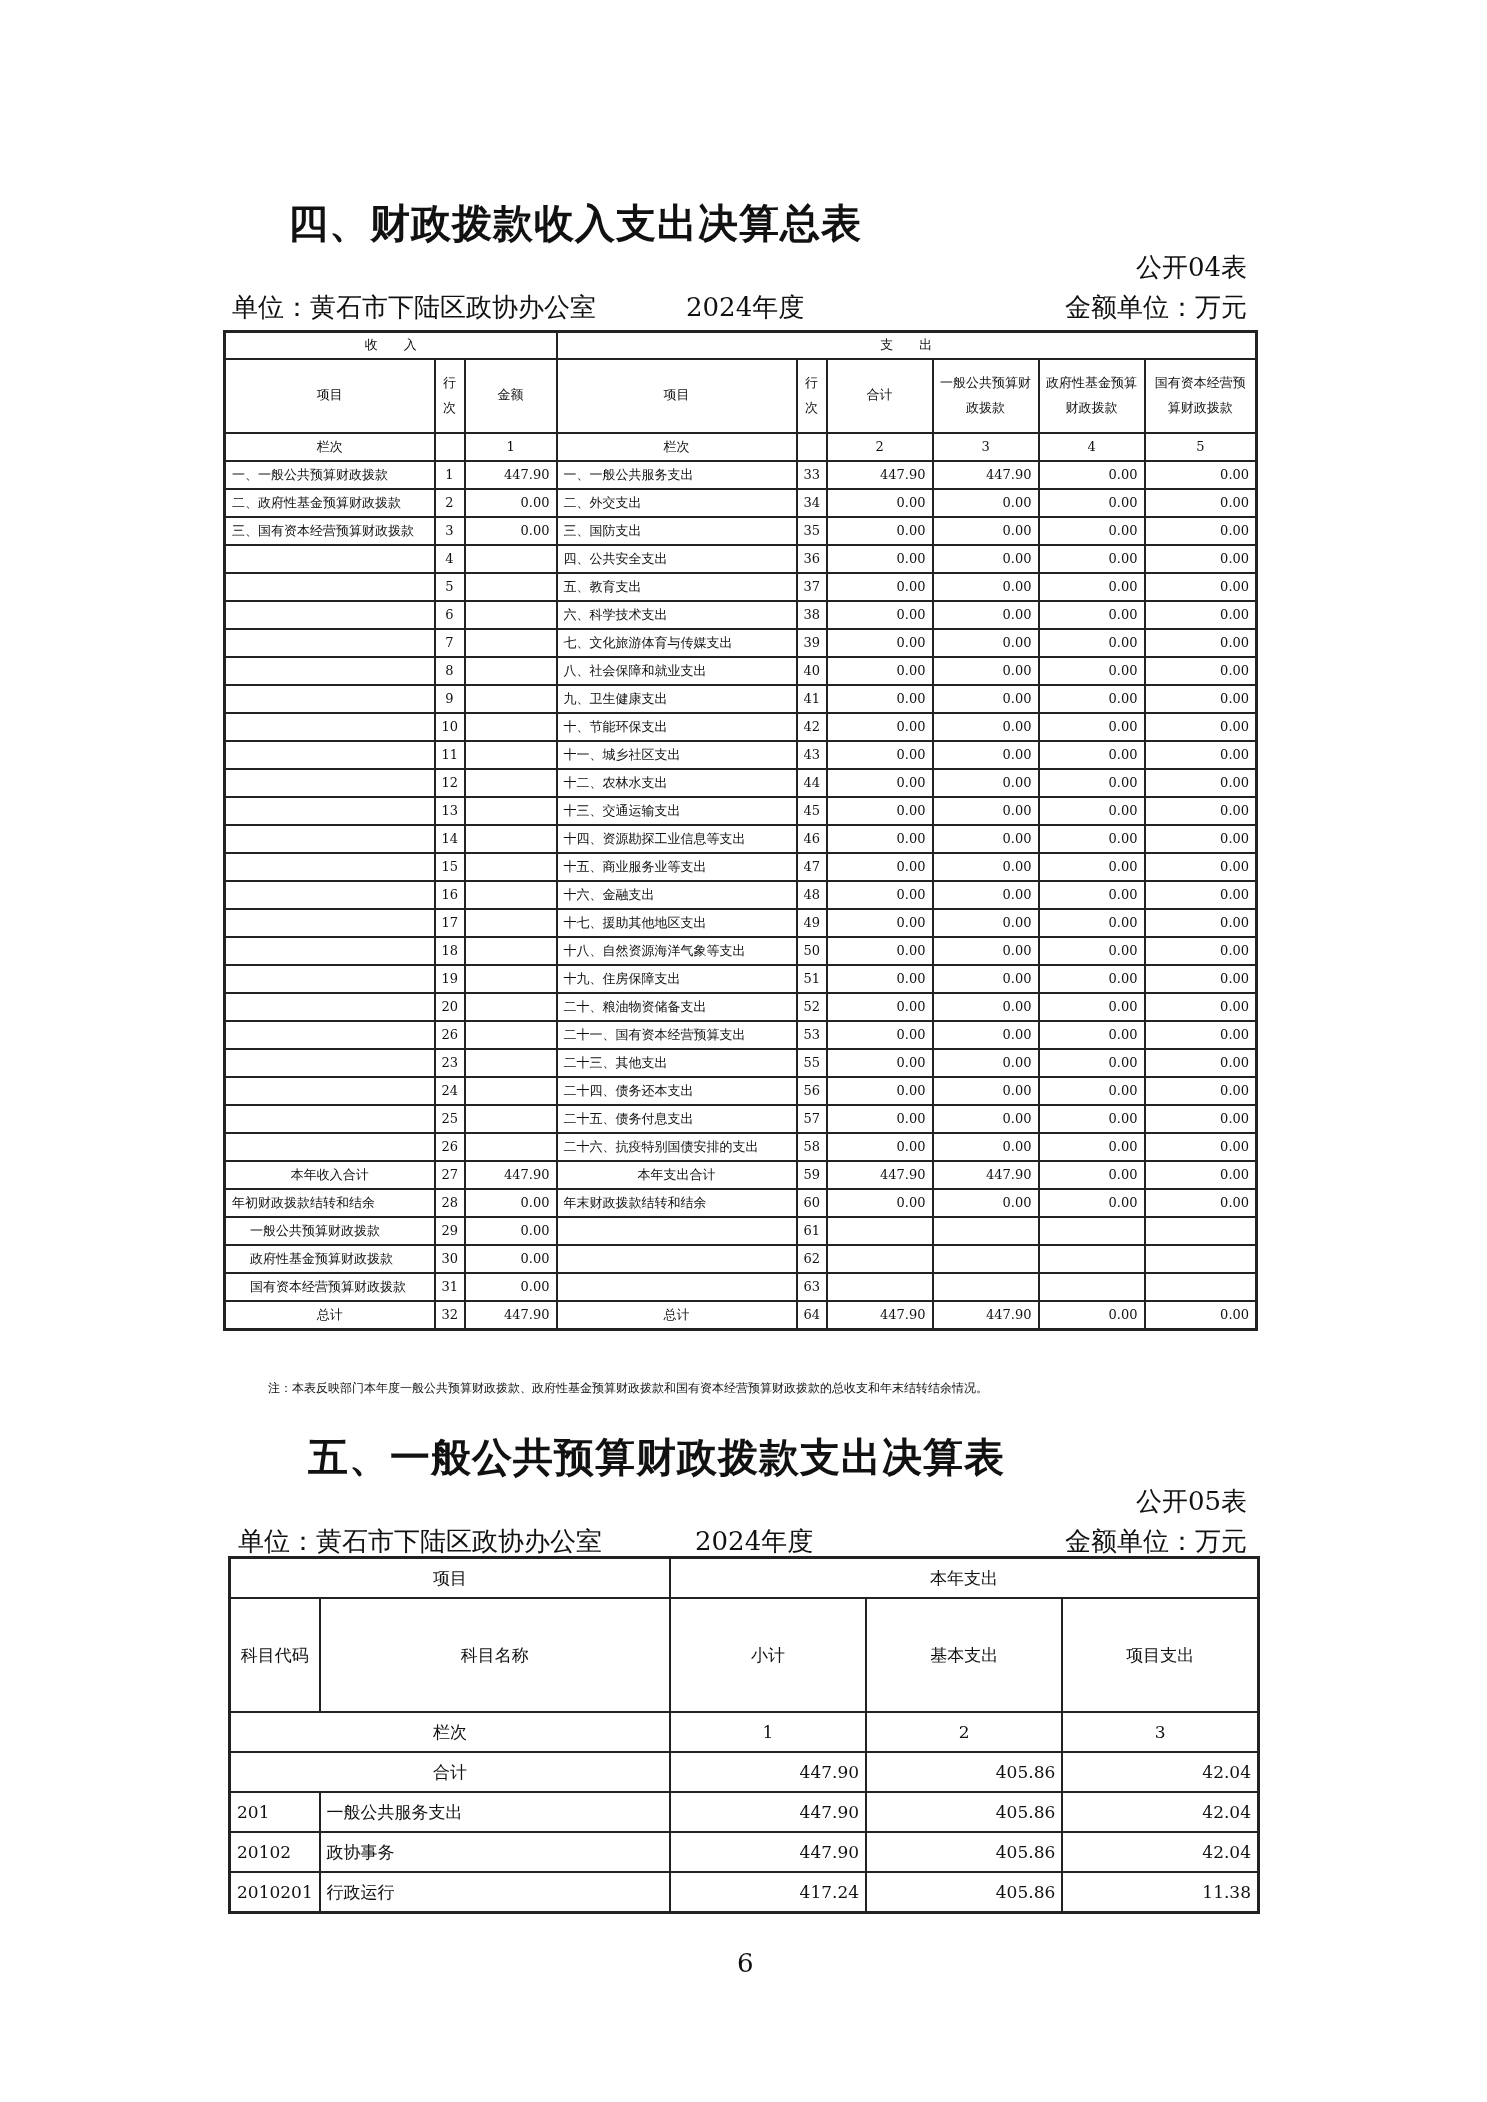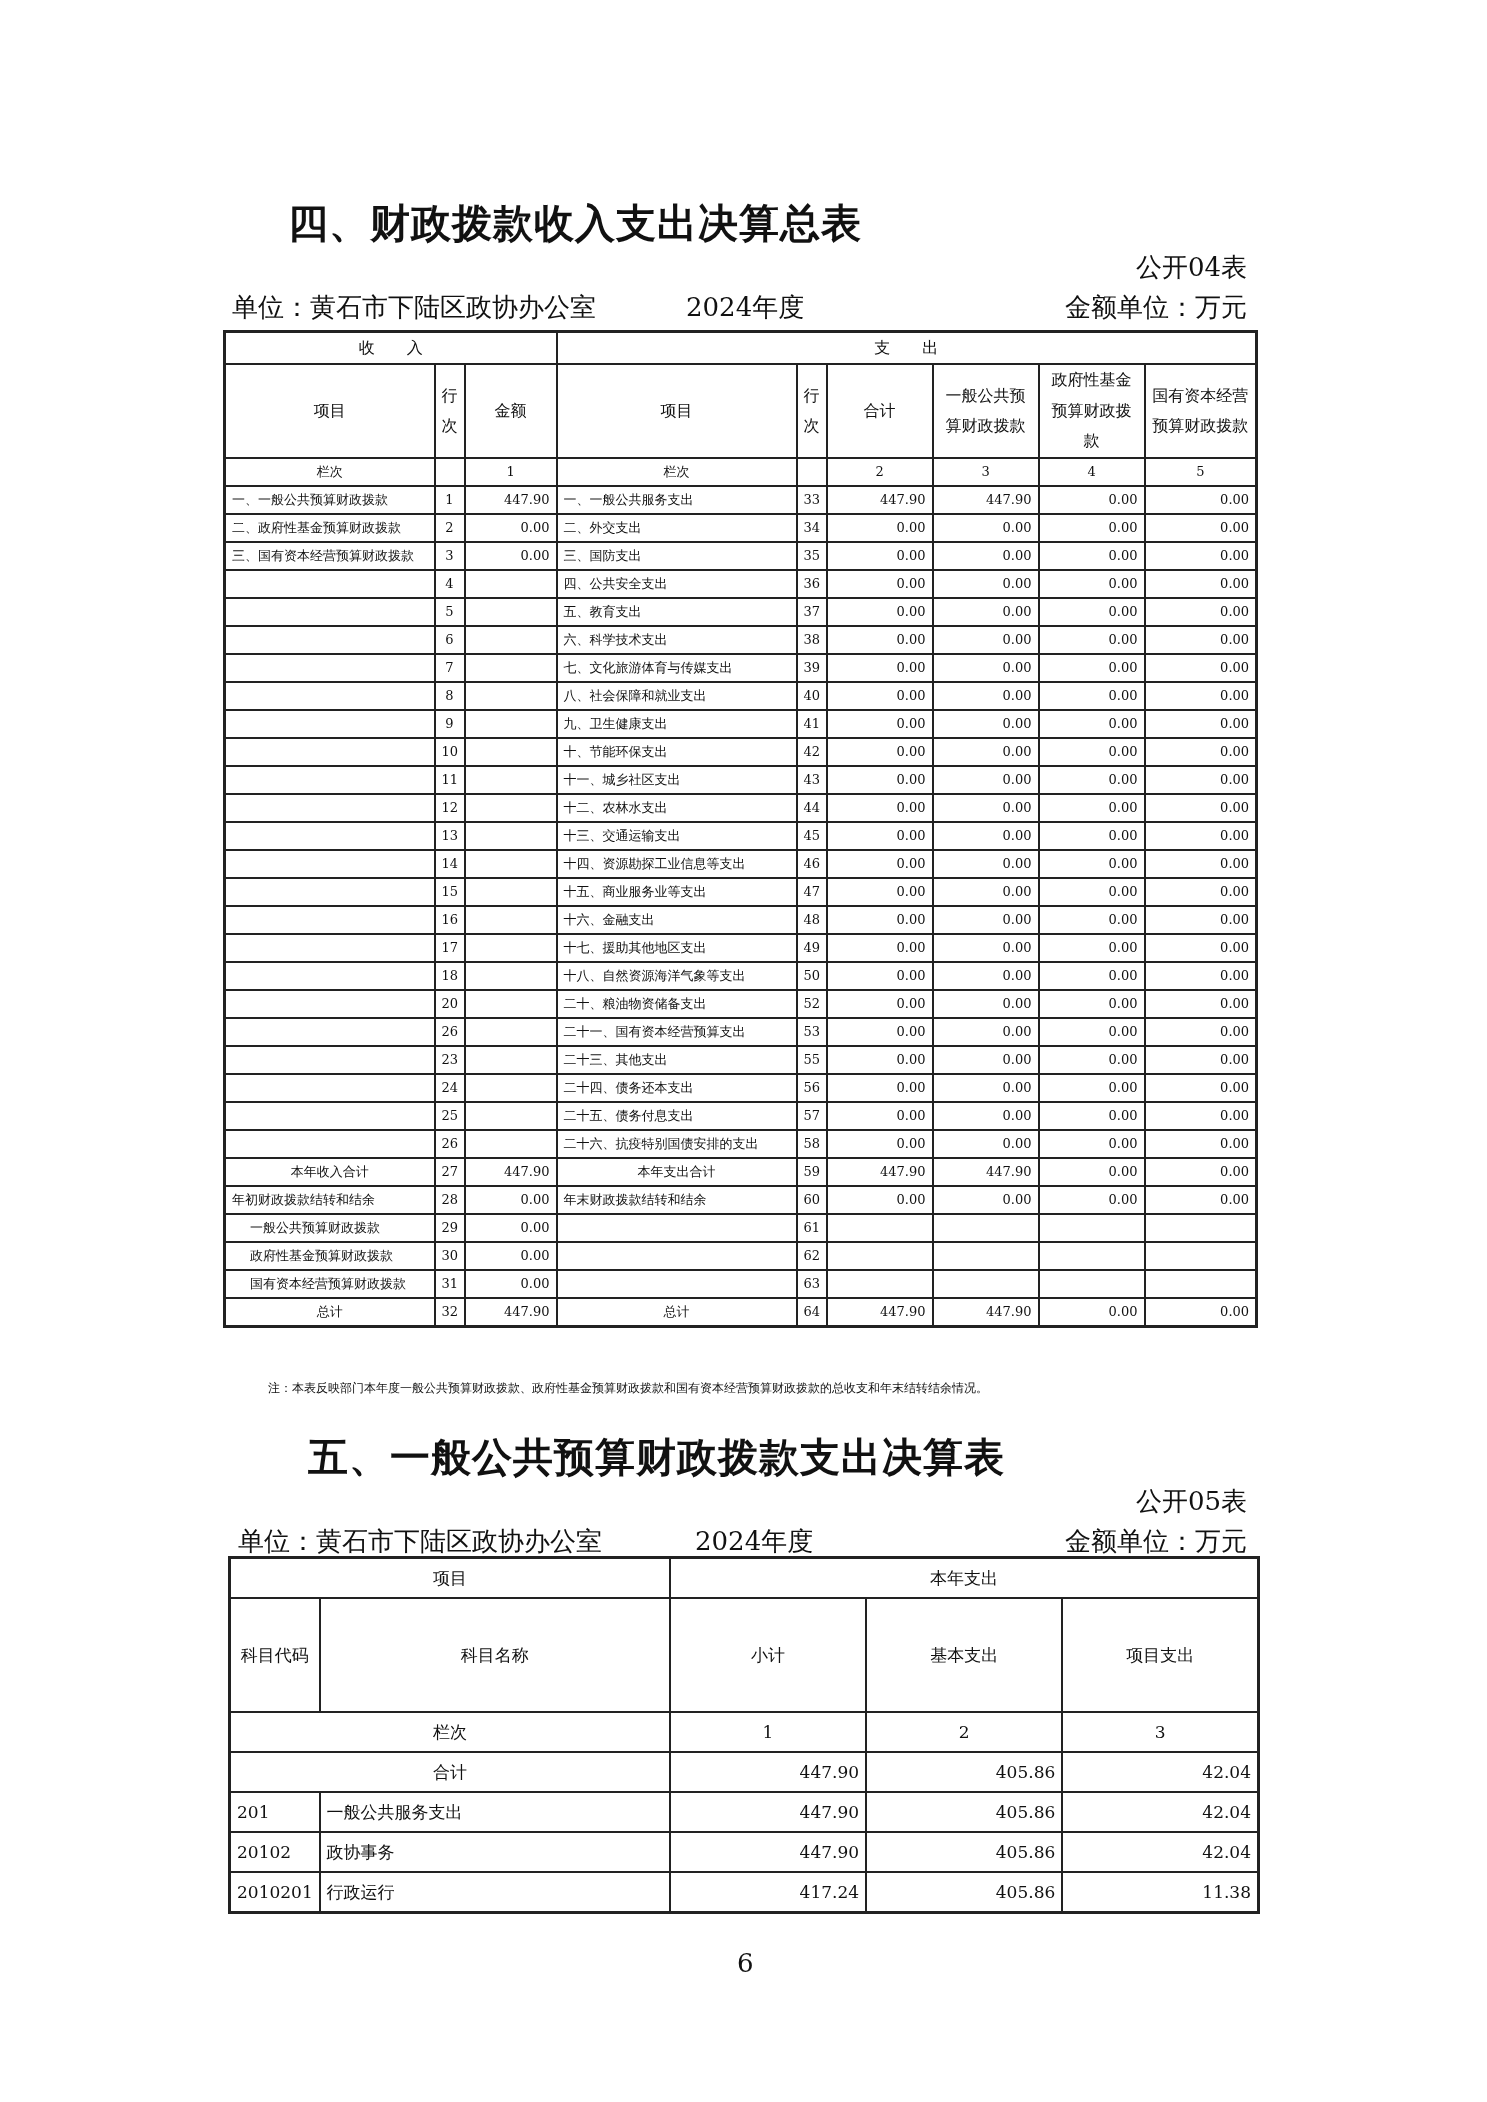--- a/index.html
+++ b/index.html
@@ -6,21 +6,21 @@
   body { width: 1487px; height: 2102px; position: relative; overflow: hidden;
          font-family: "DejaVu Serif", "Liberation Serif", serif; color: #111; }
   .abs { position: absolute; }
   .title { font-family: "DejaVu Sans", "Liberation Sans", sans-serif; font-size: 40px; font-weight: bold; letter-spacing: 1px; }
   .meta { font-size: 26px; }
   table { border-collapse: collapse; table-layout: fixed; }
   td { border: 2px solid #222; padding: 0 6px; font-size: 13px; overflow: hidden; white-space: nowrap; }
   .c { text-align: center; }
   .r { text-align: right; }
   .l { text-align: left; }
-  .hdr { font-size: 16px; line-height: 1.9; }
+  .hdr { font-size: 13px; line-height: 1.9; }
   #t4 td { height: 26px; }
   #t4 tr.head td { height: 72px; }
   #t4 tr.top td { height: 22px; }
   #t5 td { font-size: 17px; height: 38px; }
   #t5 tr.head5 td { height: 112px; text-align: center; }
   .note { font-size: 12px; margin-left: 36px; }
   .outer { border: 3px solid #222; }
 </style>
 </head>
 <body>
@@ -263,20 +263,31 @@
         <td class="r"></td>
         <td class="l">十八、自然资源海洋气象等支出</td>
         <td class="c">50</td>
         <td class="r">0.00</td>
         <td class="r">0.00</td>
         <td class="r">0.00</td>
         <td class="r">0.00</td>
       </tr>
       <tr>
         <td class="l"></td>
+        <td class="c">19</td>
+        <td class="r"></td>
+        <td class="l">十九、住房保障支出</td>
+        <td class="c">51</td>
+        <td class="r">0.00</td>
+        <td class="r">0.00</td>
+        <td class="r">0.00</td>
+        <td class="r">0.00</td>
+      </tr>
+      <tr>
+        <td class="l"></td>
         <td class="c">20</td>
         <td class="r"></td>
         <td class="l">二十、粮油物资储备支出</td>
         <td class="c">52</td>
         <td class="r">0.00</td>
         <td class="r">0.00</td>
         <td class="r">0.00</td>
         <td class="r">0.00</td>
       </tr>
       <tr>

